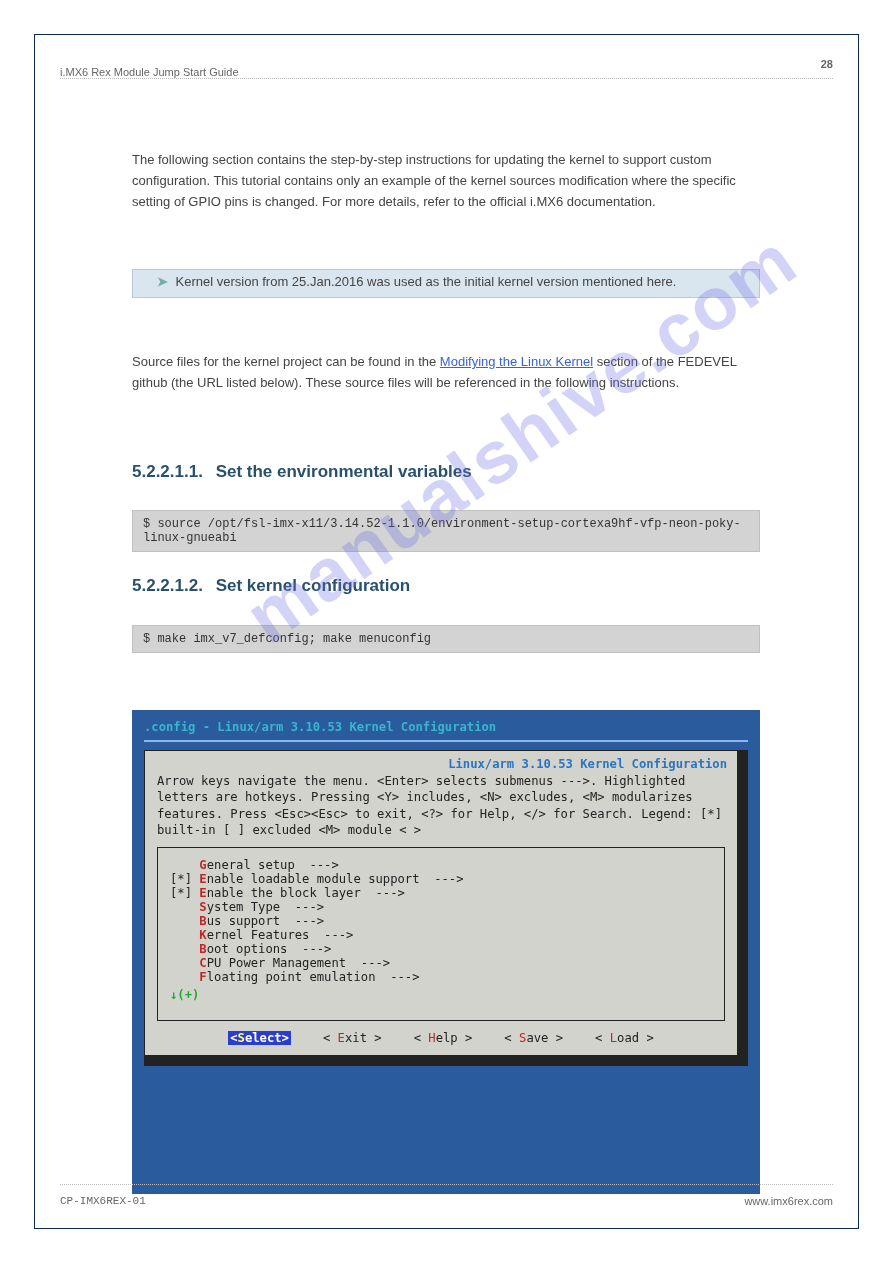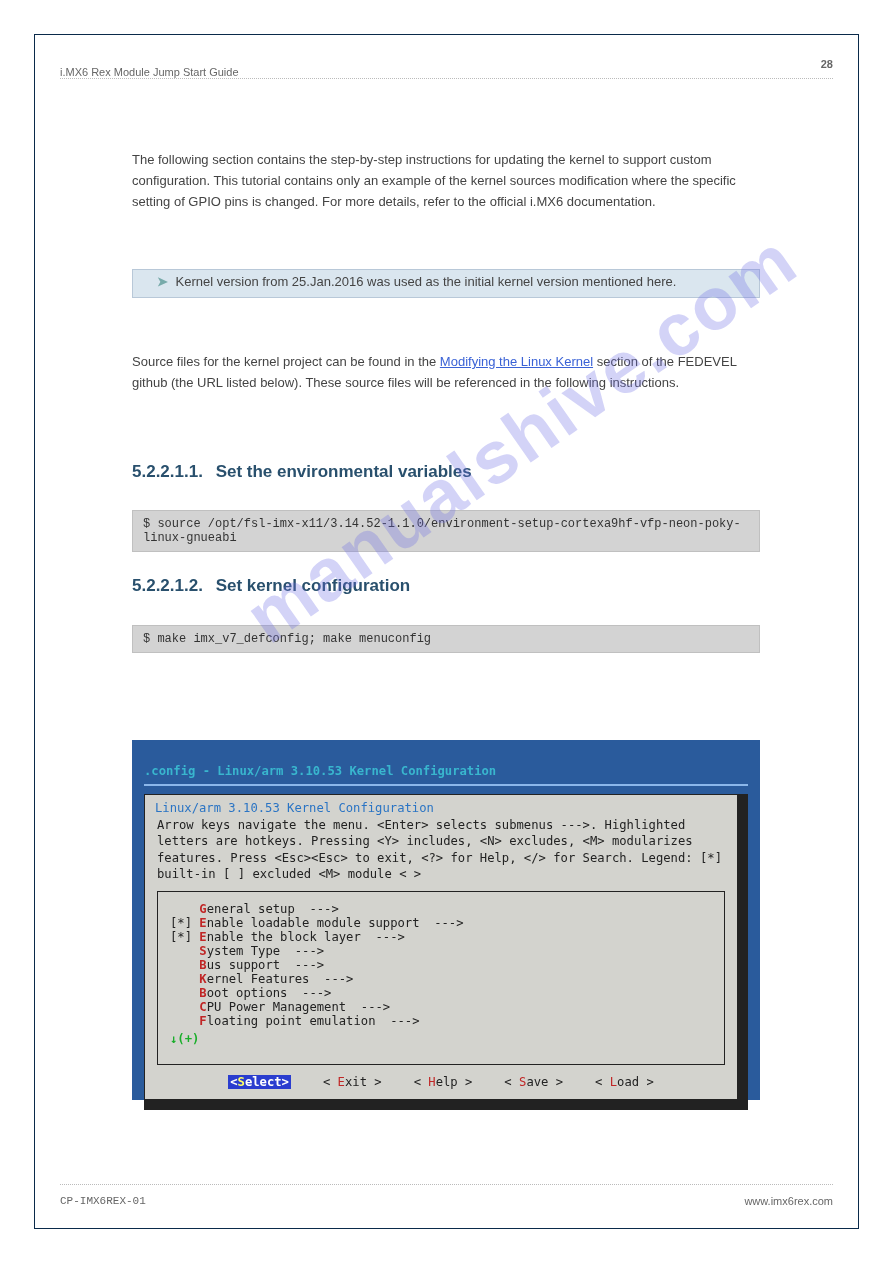--- a/index.html
+++ b/index.html
@@ -73,41 +73,41 @@
     background: #d3d3d3;
     border: 1px solid #c0c0c0;
     font-family: "Courier New", monospace;
     font-size: 12px;
     color: #333;
   }
   .cmd1 { top: 510px; }
   .cmd2 { top: 625px; }
   .terminal-shot {
     position: absolute;
-    left: 132px; top: 740px;
-    width: 628px; height: 360px;
+    left: 132px; top: 710px;
+    width: 628px; height: 484px;
     background: #2a5b9c;
-    padding: 24px 12px 12px;
+    padding: 10px 12px 12px;
     font-family: "DejaVu Sans Mono","Courier New",monospace;
     font-size: 12.2px;
     color: #cacaca;
   }
   .term-title { color: #39b6ce; font-weight: bold; margin-bottom: 6px; }
   .term-hr { border: 0; border-top: 2px solid #8bb7ea; margin: 2px 0 8px; }
   .shadow-box {
     background: #222;
     padding-right: 10px; padding-bottom: 10px;
   }
   .dialog {
     background: #d3d3ce;
     border: 1px solid #222;
     padding: 6px 10px 10px;
     color: #222;
   }
-  .dialog-subtitle { color: #2a74c4; text-align: left; font-weight: normal; }
+  .dialog-subtitle { color: #2a74c4; text-align: right; font-weight: bold; }
   .dialog-help { margin: 2px 2px 8px; line-height: 1.35; }
   .inner-box {
     border: 1px solid #222;
     background: #d3d3ce;
     padding: 10px 12px 18px;
     margin: 0 2px;
   }
   .menu-line { white-space: pre; }
   .menu-line .hot { color: #c02626; font-weight: bold; }
   .menu-line.selected { }

